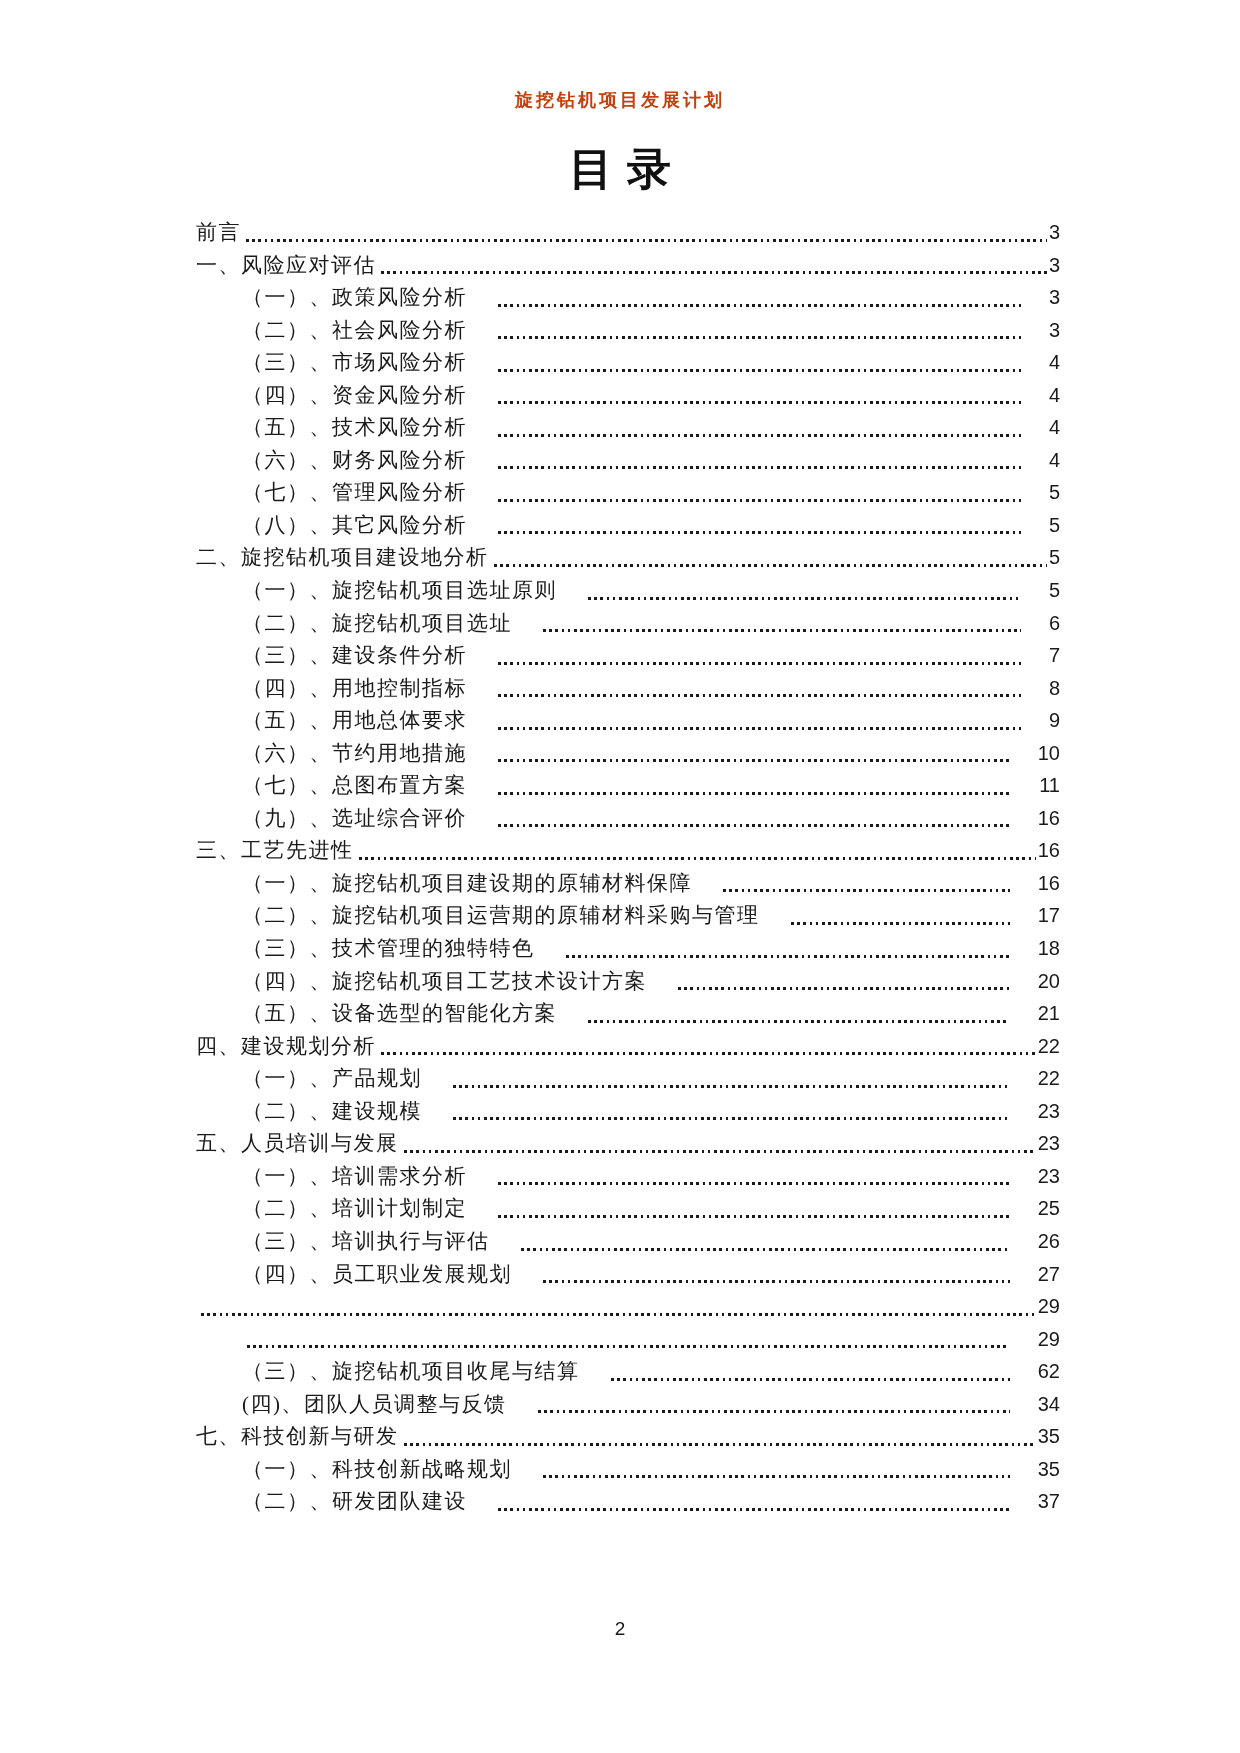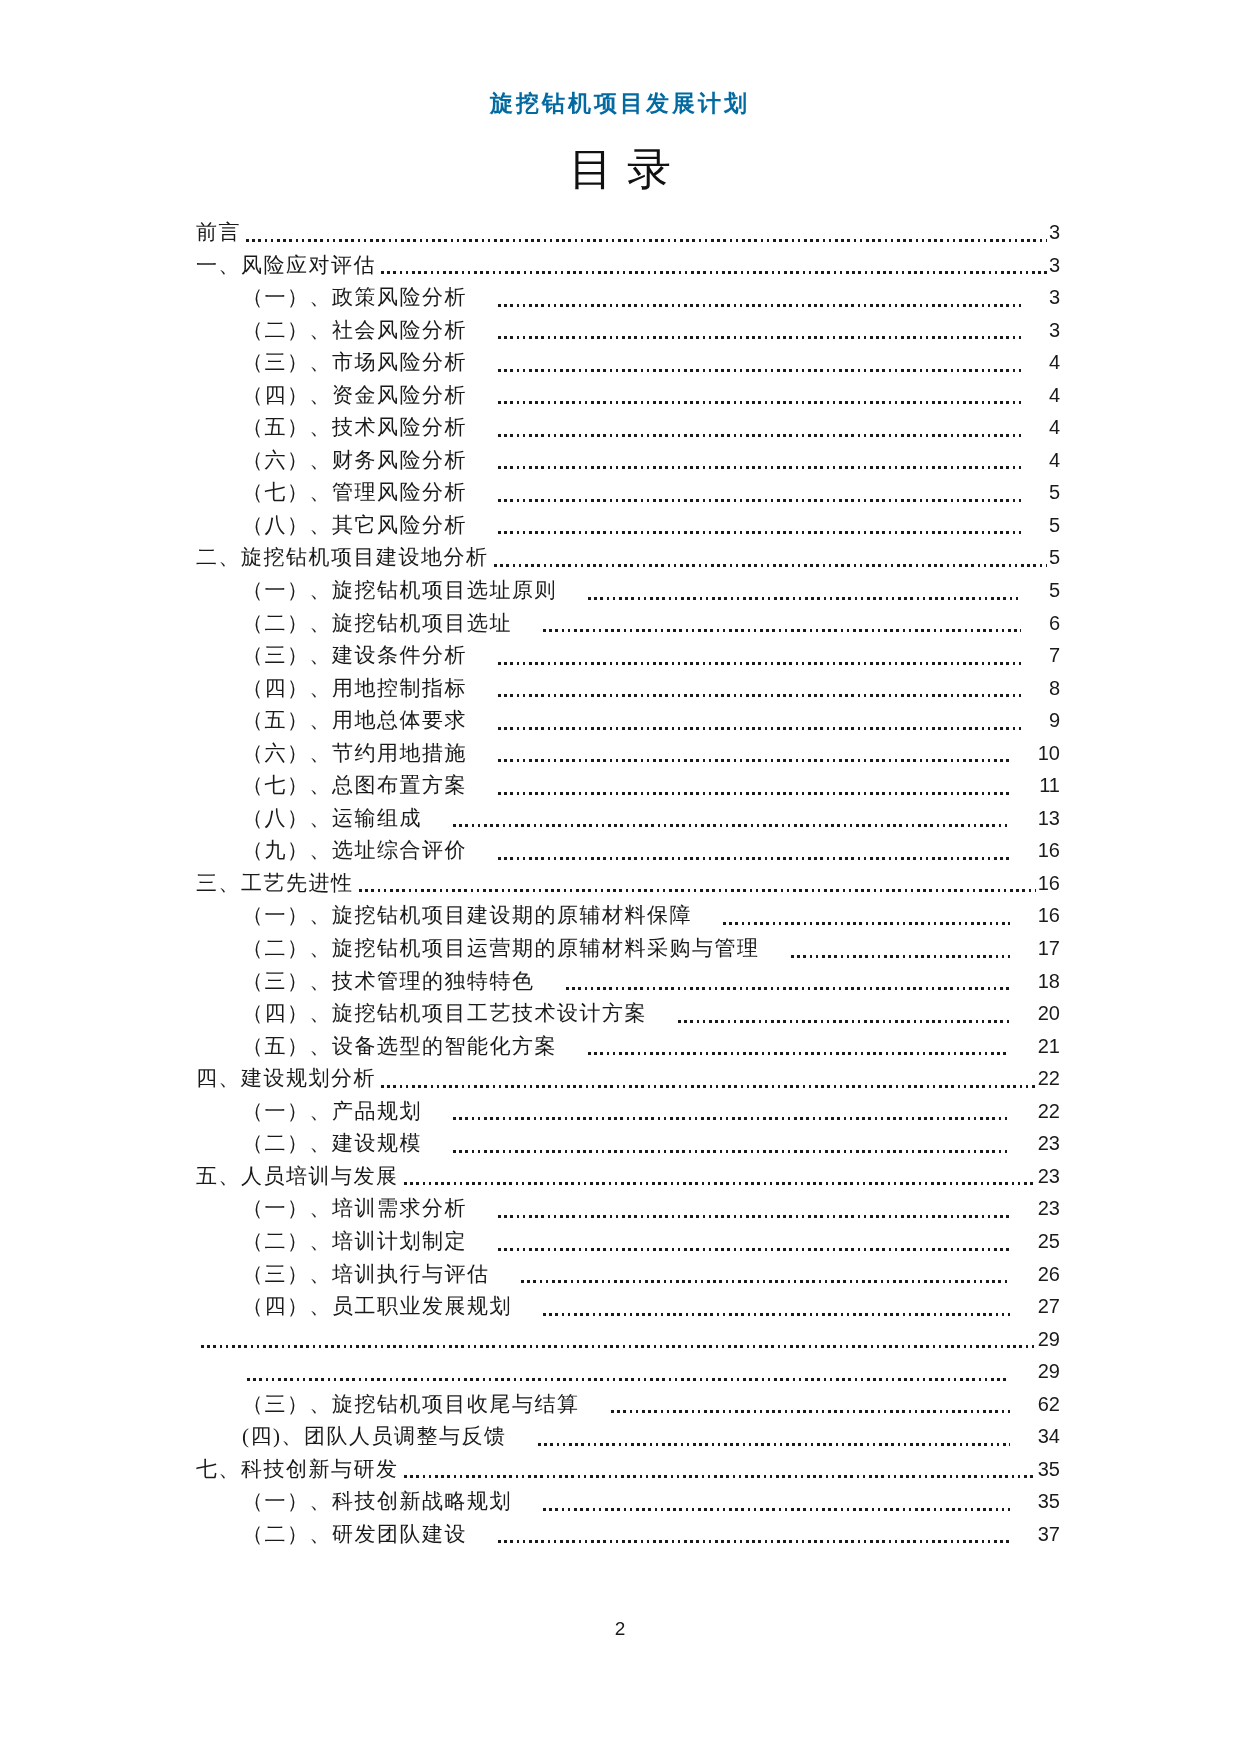--- a/index.html
+++ b/index.html
@@ -15,33 +15,33 @@
     color: #1a1a1a;
     font-family: "Liberation Serif", "DejaVu Serif", serif;
     overflow: hidden;
   }
   .doc-header {
     position: absolute;
     top: 88px;
     left: 0;
     width: 100%;
     text-align: center;
-    font-size: 23px;
+    font-size: 18px;
     font-weight: 700;
     letter-spacing: 3px;
-    color: #0369a1;
+    color: #c2410c;
   }
   .toc-title {
     position: absolute;
     top: 140px;
     left: 0;
     width: 100%;
     text-align: center;
     font-size: 44px;
-    font-weight: 400;
+    font-weight: 700;
     letter-spacing: 14px;
     text-indent: 14px; 
     color: #111111;
   }
   .toc-list {
     position: absolute;
     top: 216px;
     left: 196px;
     width: 864px;
   }
@@ -181,25 +181,20 @@
     <span class="toc-label">（六）、节约用地措施</span>
     <span class="toc-leader"></span>
     <span class="toc-page">10</span>
   </div>
       <div class="toc-row lvl1">
     <span class="toc-label">（七）、总图布置方案</span>
     <span class="toc-leader"></span>
     <span class="toc-page">11</span>
   </div>
       <div class="toc-row lvl1">
-    <span class="toc-label">（八）、运输组成</span>
-    <span class="toc-leader"></span>
-    <span class="toc-page">13</span>
-  </div>
-      <div class="toc-row lvl1">
     <span class="toc-label">（九）、选址综合评价</span>
     <span class="toc-leader"></span>
     <span class="toc-page">16</span>
   </div>
       <div class="toc-row lvl0">
     <span class="toc-label">三、工艺先进性</span>
     <span class="toc-leader"></span>
     <span class="toc-page">16</span>
   </div>
       <div class="toc-row lvl1">

